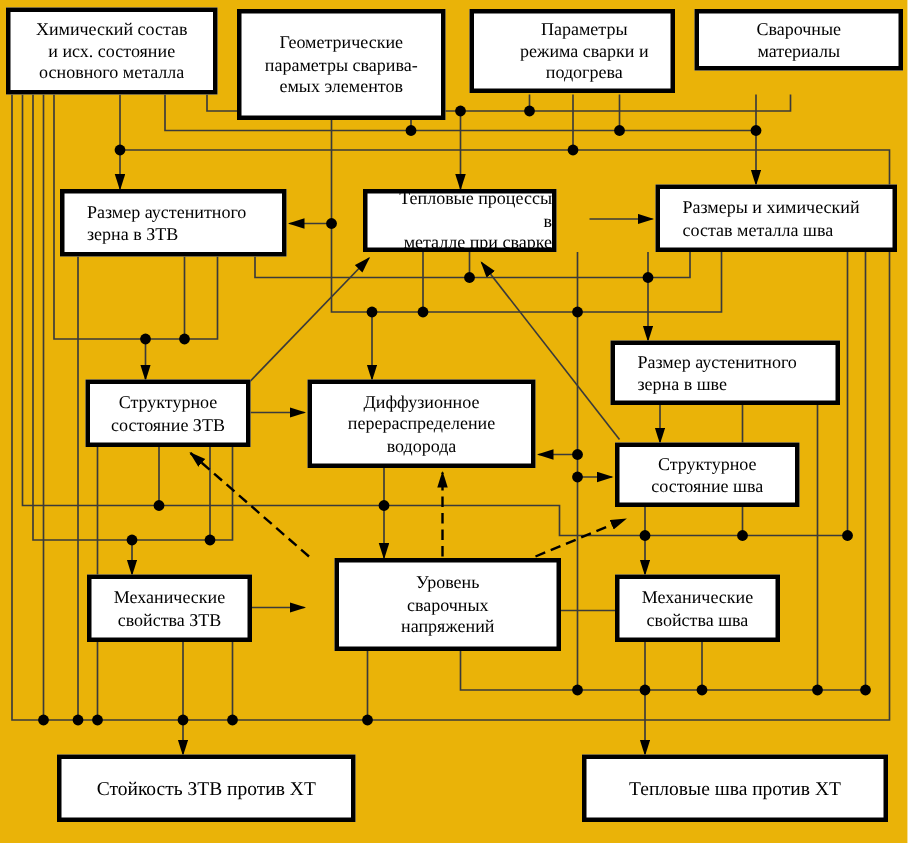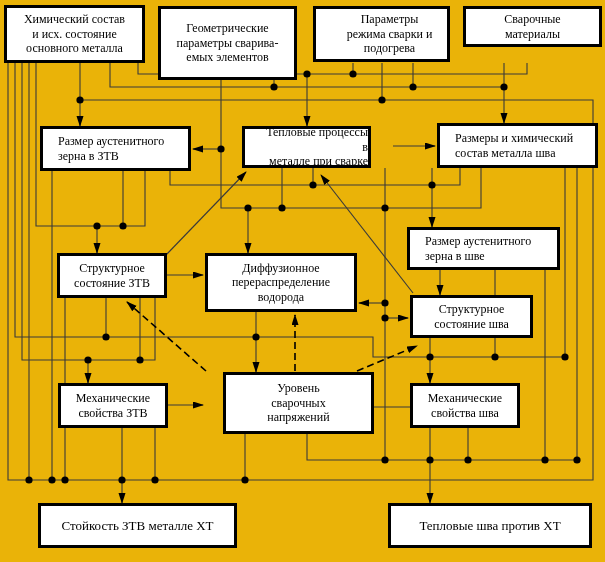--- a/index.html
+++ b/index.html
@@ -181,17 +181,17 @@
   <div class="node" style="left:58px;top:383px;width:110px;height:45px;">Механические
 свойства ЗТВ</div>
 
   <div class="node" style="left:207px;top:372px;width:151px;height:62px;margin-left:16px;">Уровень
 сварочных
 напряжений</div>
 
   <div class="node" style="left:410px;top:383px;width:110px;height:45px;">Механические
 свойства шва</div>
 
-  <div class="node big" style="left:38px;top:503px;width:199px;height:45px;">Стойкость ЗТВ металле ХТ</div>
+  <div class="node big" style="left:38px;top:503px;width:199px;height:45px;">Стойкость ЗТВ против ХТ</div>
 
   <div class="node big" style="left:388px;top:503px;width:204px;height:45px;">Тепловые шва против ХТ</div>
 
 </div>
 
 </body></html>

